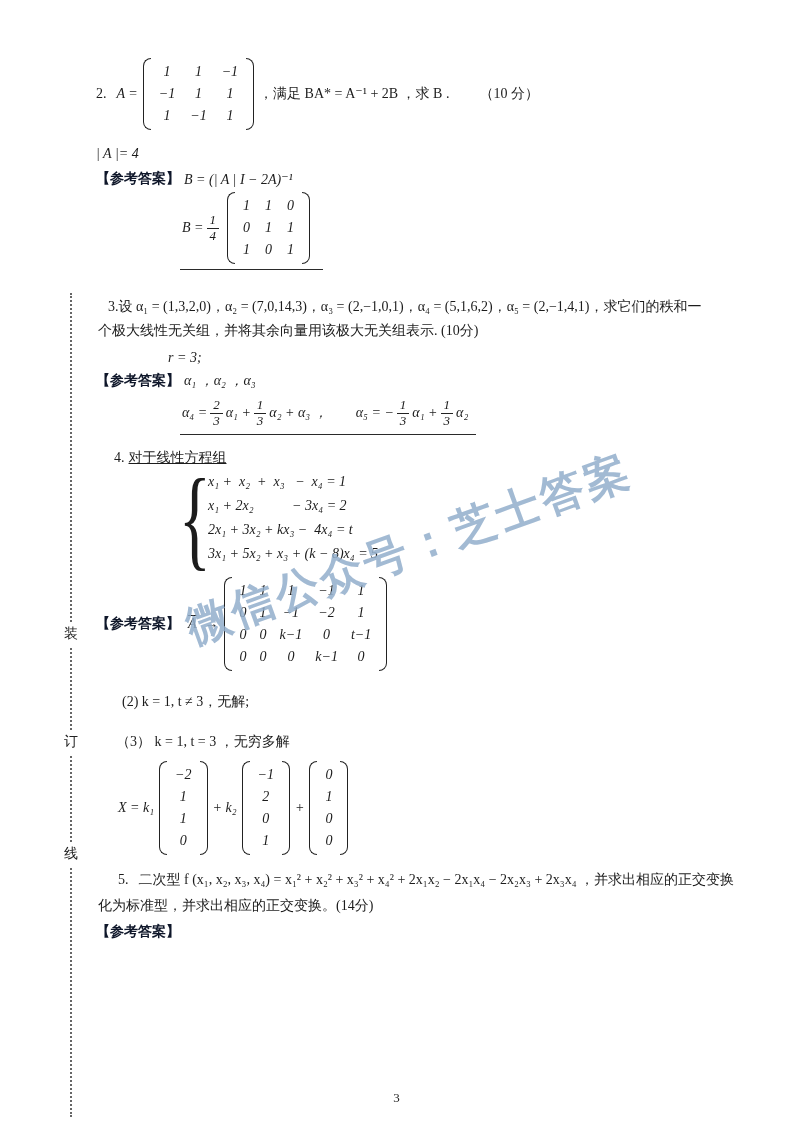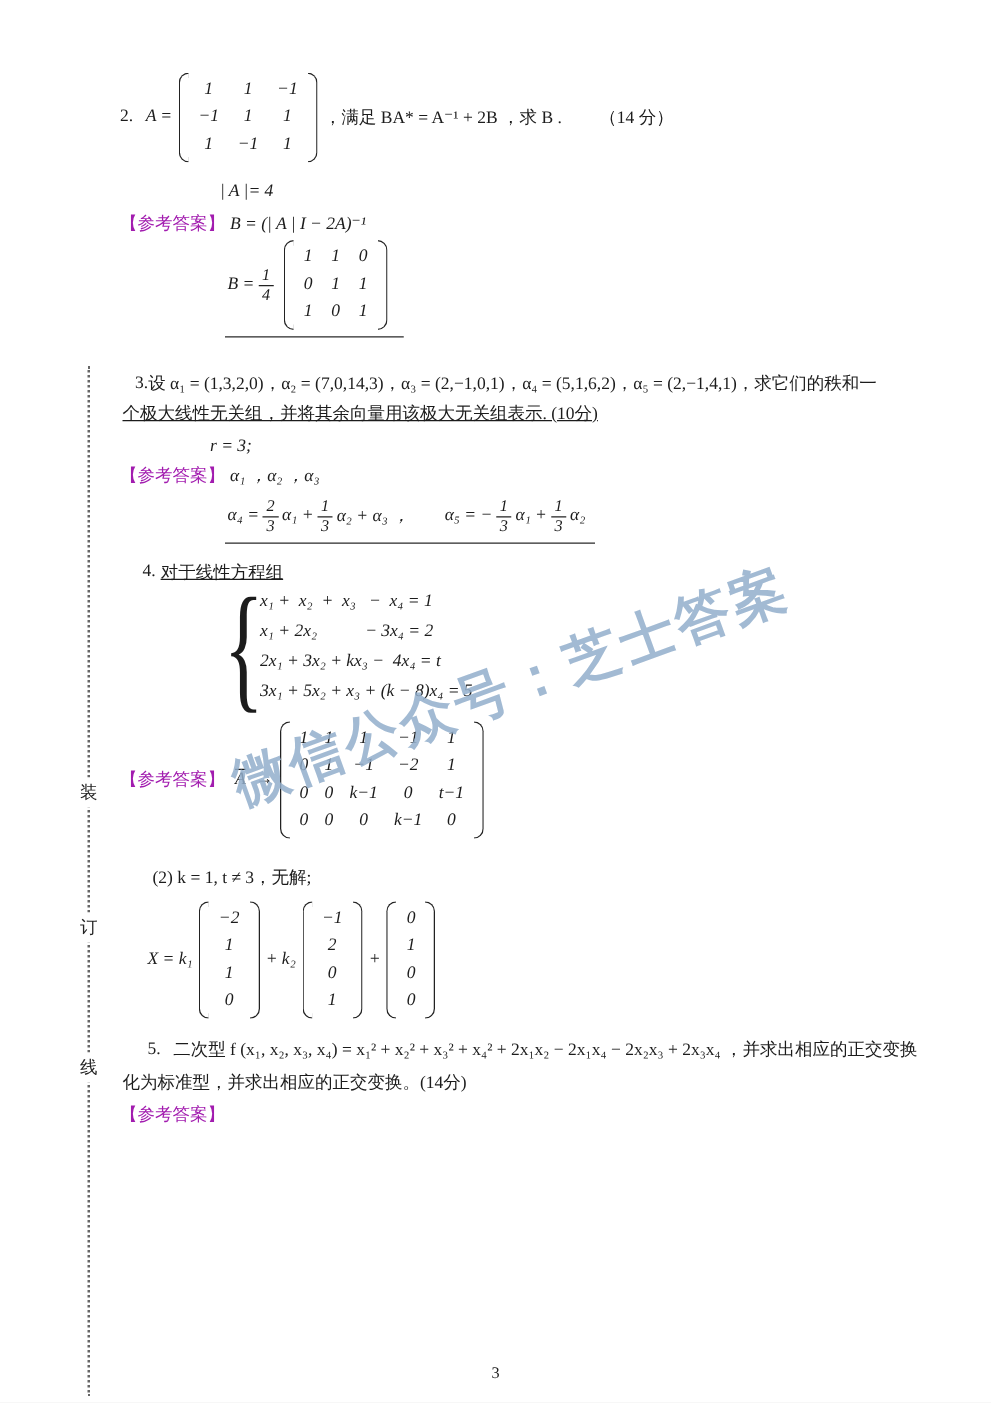--- a/index.html
+++ b/index.html
@@ -4,21 +4,21 @@
 <style>
   html,body { margin:0; padding:0; background:#ffffff; }
   .page {
     position:relative; width:793px; height:1122px; background:#fff;
     font-family:"Liberation Serif","DejaVu Serif",serif;
     color:#1c1c1c; font-size:14px; overflow:hidden; outline:1px solid #e0e0e0;
   }
   .content { position:absolute; top:0; left:0; right:0; padding:58px 30px 0 96px; }
   .row { display:flex; align-items:center; }
   .math { font-style:italic; }
-  .red { color:#a21caf; font-weight:normal; }
+  .red { color:#0f172a; font-weight:bold; }
   .nowrap { white-space:nowrap; }
 
   
   .mat { display:inline-flex; align-items:stretch; margin:0 5px; }
   .paren { width:7px; }
   .paren.l { border-left:1.4px solid #222; border-top:1.4px solid #222; border-bottom:1.4px solid #222;
              border-top-left-radius:10px; border-bottom-left-radius:10px; }
   .paren.r { border-right:1.4px solid #222; border-top:1.4px solid #222; border-bottom:1.4px solid #222;
              border-top-right-radius:10px; border-bottom-right-radius:10px; }
   .cells { display:grid; padding:5px 8px; column-gap:15px; row-gap:4px;
@@ -83,24 +83,24 @@
             <span>−1</span>
             <span>1</span>
             <span>1</span>
             <span>1</span>
             <span>−1</span>
             <span>1</span>
           </span>
           <span class="paren r"></span>
         </span>
         <span>，满足 BA* = A⁻¹ + 2B ，求 B .</span>
-        <span class="score">（14 分）</span>
-      </div>
-
-      <div class="row" style="margin-top:16px; margin-left:80px;">
+        <span class="score">（10 分）</span>
+      </div>
+
+      <div class="row" style="margin-top:16px; ">
         <span class="math">| A |= 4</span>
       </div>
 
       <div class="row" style="margin-top:8px;">
         <span class="red">【参考答案】</span>
         <span class="math" style="margin-left:4px;">B = (| A | I − 2A)⁻¹</span>
       </div>
 
       <div style="margin:4px 0 0 84px;">
         <span class="underlined">
@@ -126,21 +126,21 @@
           </span>
         </span>
       </div>
     </section>
 
     <section style="margin-top:28px;">
       <div class="row nowrap" style="margin-left:12px;">
         <span>3.</span>
         <span>设 α₁ = (1,3,2,0)，α₂ = (7,0,14,3)，α₃ = (2,−1,0,1)，α₄ = (5,1,6,2)，α₅ = (2,−1,4,1)，求它们的秩和一</span>
       </div>
-      <div class="row" style="margin-top:6px; margin-left:2px;text-decoration:underline;">
+      <div class="row" style="margin-top:6px; margin-left:2px;">
         <span>个极大线性无关组，并将其余向量用该极大无关组表示. (10分)</span>
       </div>
       <div class="row" style="margin-top:10px; margin-left:72px;">
         <span class="math">r = 3;</span>
       </div>
       <div class="row" style="margin-top:6px;">
         <span class="red">【参考答案】</span>
         <span class="math" style="margin-left:4px;">α₁ ，α₂ ，α₃</span>
       </div>
       <div style="margin:8px 0 0 84px;">
@@ -216,20 +216,23 @@
             <span>k−1</span>
             <span>0</span>
           </span>
           <span class="paren r"></span>
         </span>
       </div>
 
       <div class="row" style="margin-top:22px; margin-left:26px;">
         <span>(2)  k = 1, t ≠ 3，无解;</span>
       </div>
+      <div class="row" style="margin-top:22px; margin-left:20px;">
+        <span>（3）  k = 1, t = 3 ，无穷多解</span>
+      </div>
 
       <div class="row" style="margin-top:10px; margin-left:22px;">
         <span class="math">X = k₁</span>
         <span class="mat">
           <span class="paren l"></span>
           <span class="cells c1">
             <span>−2</span>
             <span>1</span>
             <span>1</span>
             <span>0</span>

